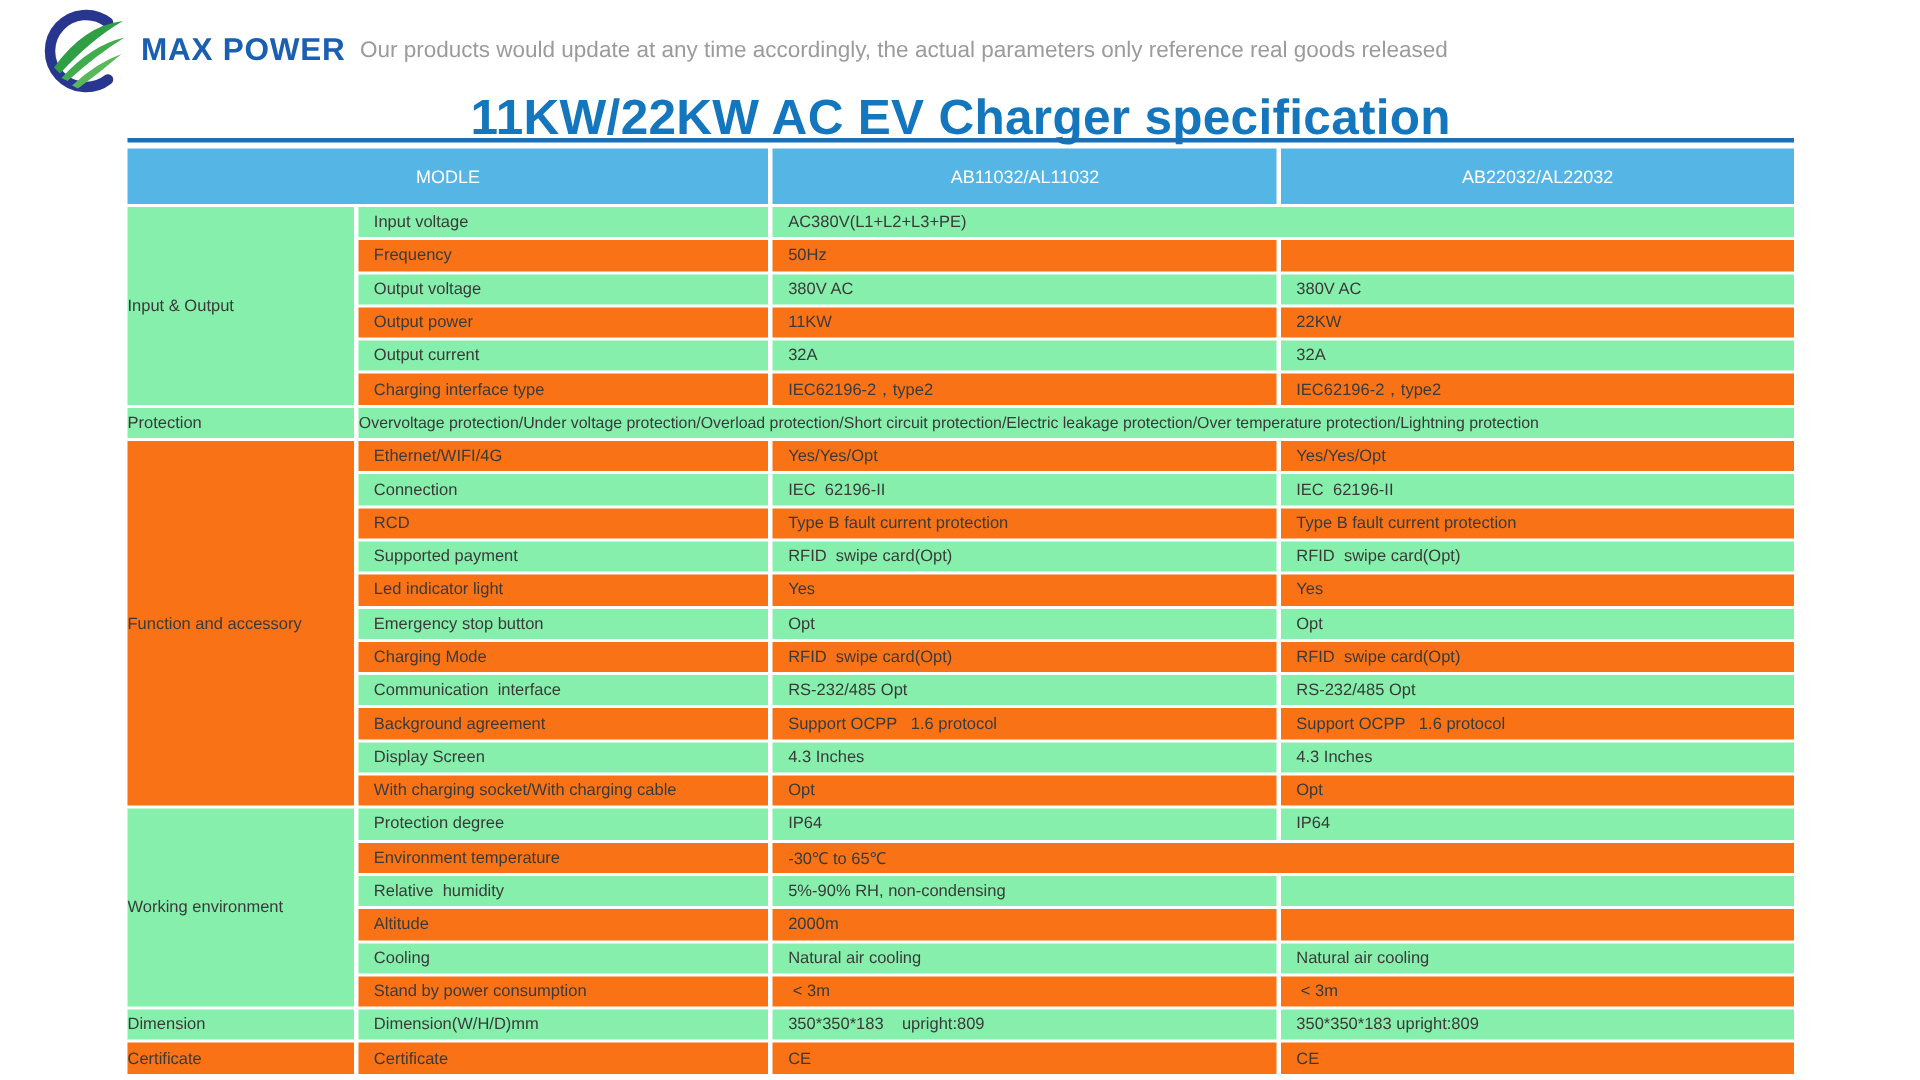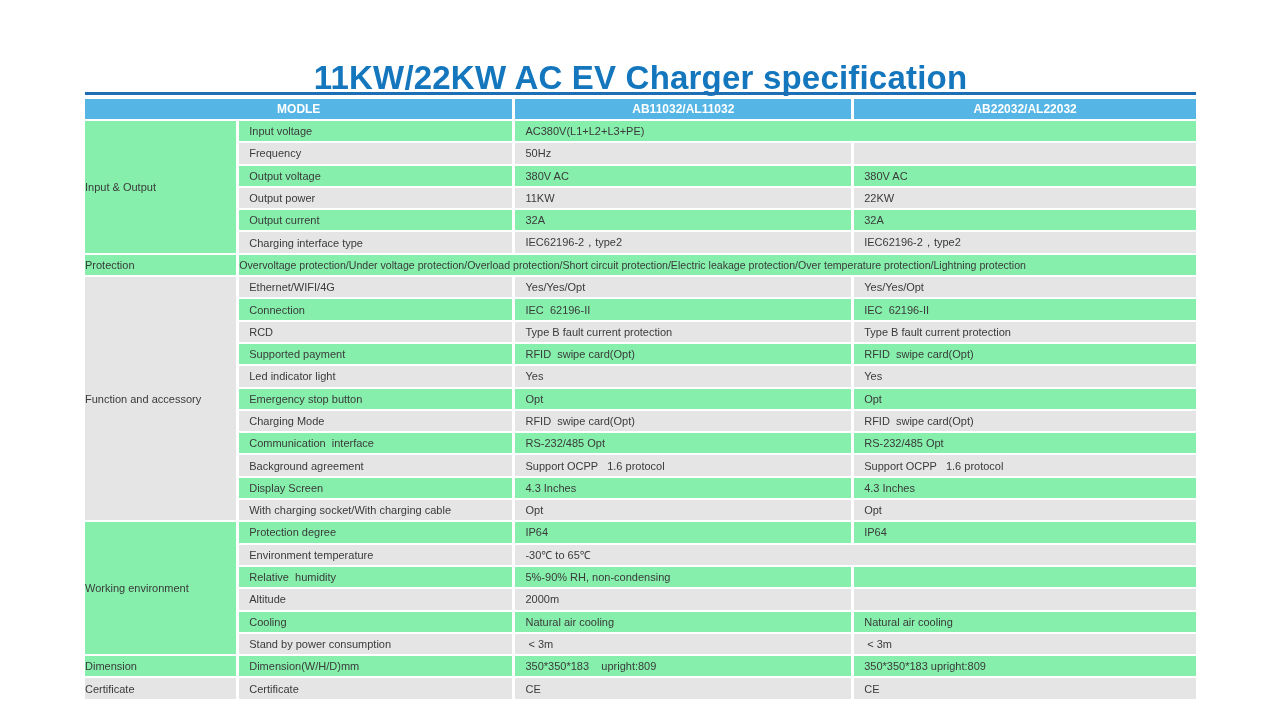--- a/index.html
+++ b/index.html
@@ -16,34 +16,44 @@
 
   
   .page-title { position:absolute; top:59px; left:85px; width:1111px; text-align:center;
                 font-size:33px; font-weight:bold; color:#1476bd; letter-spacing:0.2px; }
   .title-rule { position:absolute; top:92px; left:85px; width:1111px; height:3px;
                 background:#1d6fb5; }
 
   
   table.spec { position:absolute; top:97px; left:82px; width:1117px;
                border-collapse:separate; border-spacing:3px 2px; table-layout:fixed; }
-  .spec th { background:#55b6e6; color:#ffffff; font-size:12px; font-weight:bold;
-             height:20px; text-align:center; vertical-align:middle; }
+  .spec th { background:#55b6e6; color:#ffffff; font-size:12px; font-weight:normal;
+             height:37px; text-align:center; vertical-align:middle; }
   .spec td { font-size:11px; color:#3a3a3a; height:20.3px; vertical-align:middle;
              padding:0 0 0 10px; white-space:pre; overflow:hidden; }
   .spec td.dark  { background:#86efac; }
-  .spec td.light { background:#e5e5e5; }
+  .spec td.light { background:#f97316; }
   .spec td.group { padding-left:0; }
   .spec td.center { text-align:left; padding:0; font-size:10.6px; }
 </style>
 </head>
 <body>
 
 <div class="page">
 
+  <div class="brand-bar">
+    <svg class="logo" viewBox="0 0 64 58" xmlns="http://www.w3.org/2000/svg">
+      <path d="M44 10 A24 24 0 1 0 44 48" fill="none" stroke="#28368f" stroke-width="7" stroke-linecap="round"></path>
+      <path d="M8 40 Q28 12 54 9 Q33 21 12 44 Z" fill="#2f9e44"></path>
+      <path d="M13 47 Q33 25 55 20 Q37 31 17 49 Z" fill="#41ac4d"></path>
+      <path d="M20 52 Q36 37 53 31 Q39 43 24 54 Z" fill="#58b85a"></path>
+    </svg>
+    <div class="brand-name">MAX POWER</div>
+    <div class="tagline">Our products would update at any time accordingly, the actual parameters only reference real goods released</div>
+  </div>
 
   <div class="page-title">11KW/22KW AC EV Charger specification</div>
   <div class="title-rule"></div>
 
   <table class="spec">
     <colgroup>
       <col style="width:150px">
         <col style="width:271px">
       <col style="width:333px">
         <col style="width:339px">

